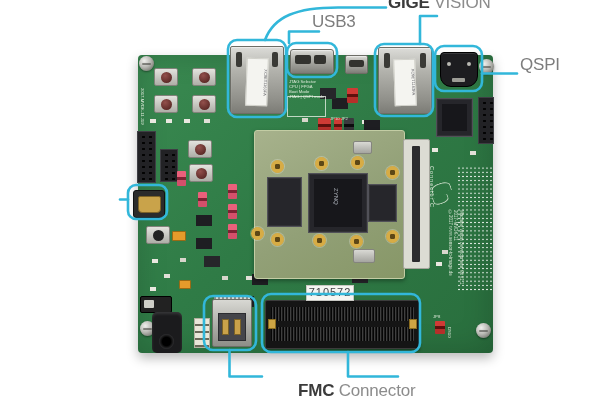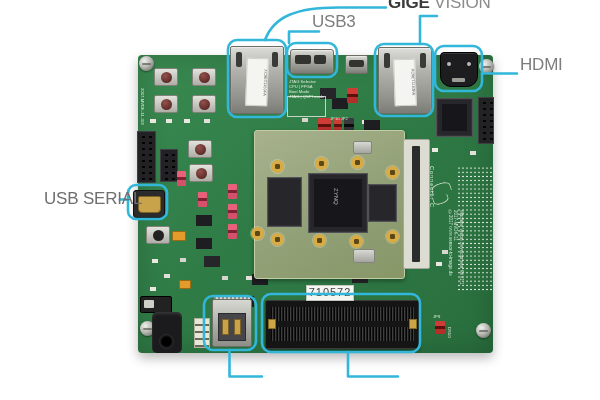--- a/index.html
+++ b/index.html
@@ -283,16 +283,18 @@
       <path d="M120,199.5 L128,199.5"></path>
       <path d="M229.5,350 L229.5,376.5 L262,376.5"></path>
       <path d="M348,352 L348,376.5 L398,376.5"></path>
     </g>
   </svg>
 
   <div class="lbl" style="left:388px;top:-7px;font-size:17px;">
     <b style="color:#3b3b3b;">GIGE</b><span style="color:#8c8c8c;"> VISION</span>
   </div>
   <div class="lbl" style="left:312px;top:12px;color:#7d7d7d;">USB3</div>
-  <div class="lbl" style="left:520px;top:55px;color:#7d7d7d;">HDMI</div>
-  <div class="lbl" style="left:44px;top:189px;color:#6f6f6f;">USB SERIAL</div>
+  <div class="lbl" style="left:520px;top:55px;color:#7d7d7d;">QSPI</div>
+  <div class="lbl" style="left:298px;top:381px;font-size:17px;">
+    <b style="color:#3b3b3b;">FMC</b><span style="color:#8c8c8c;"> Connector</span>
+  </div>
 
 </div>
 
 </body></html>

